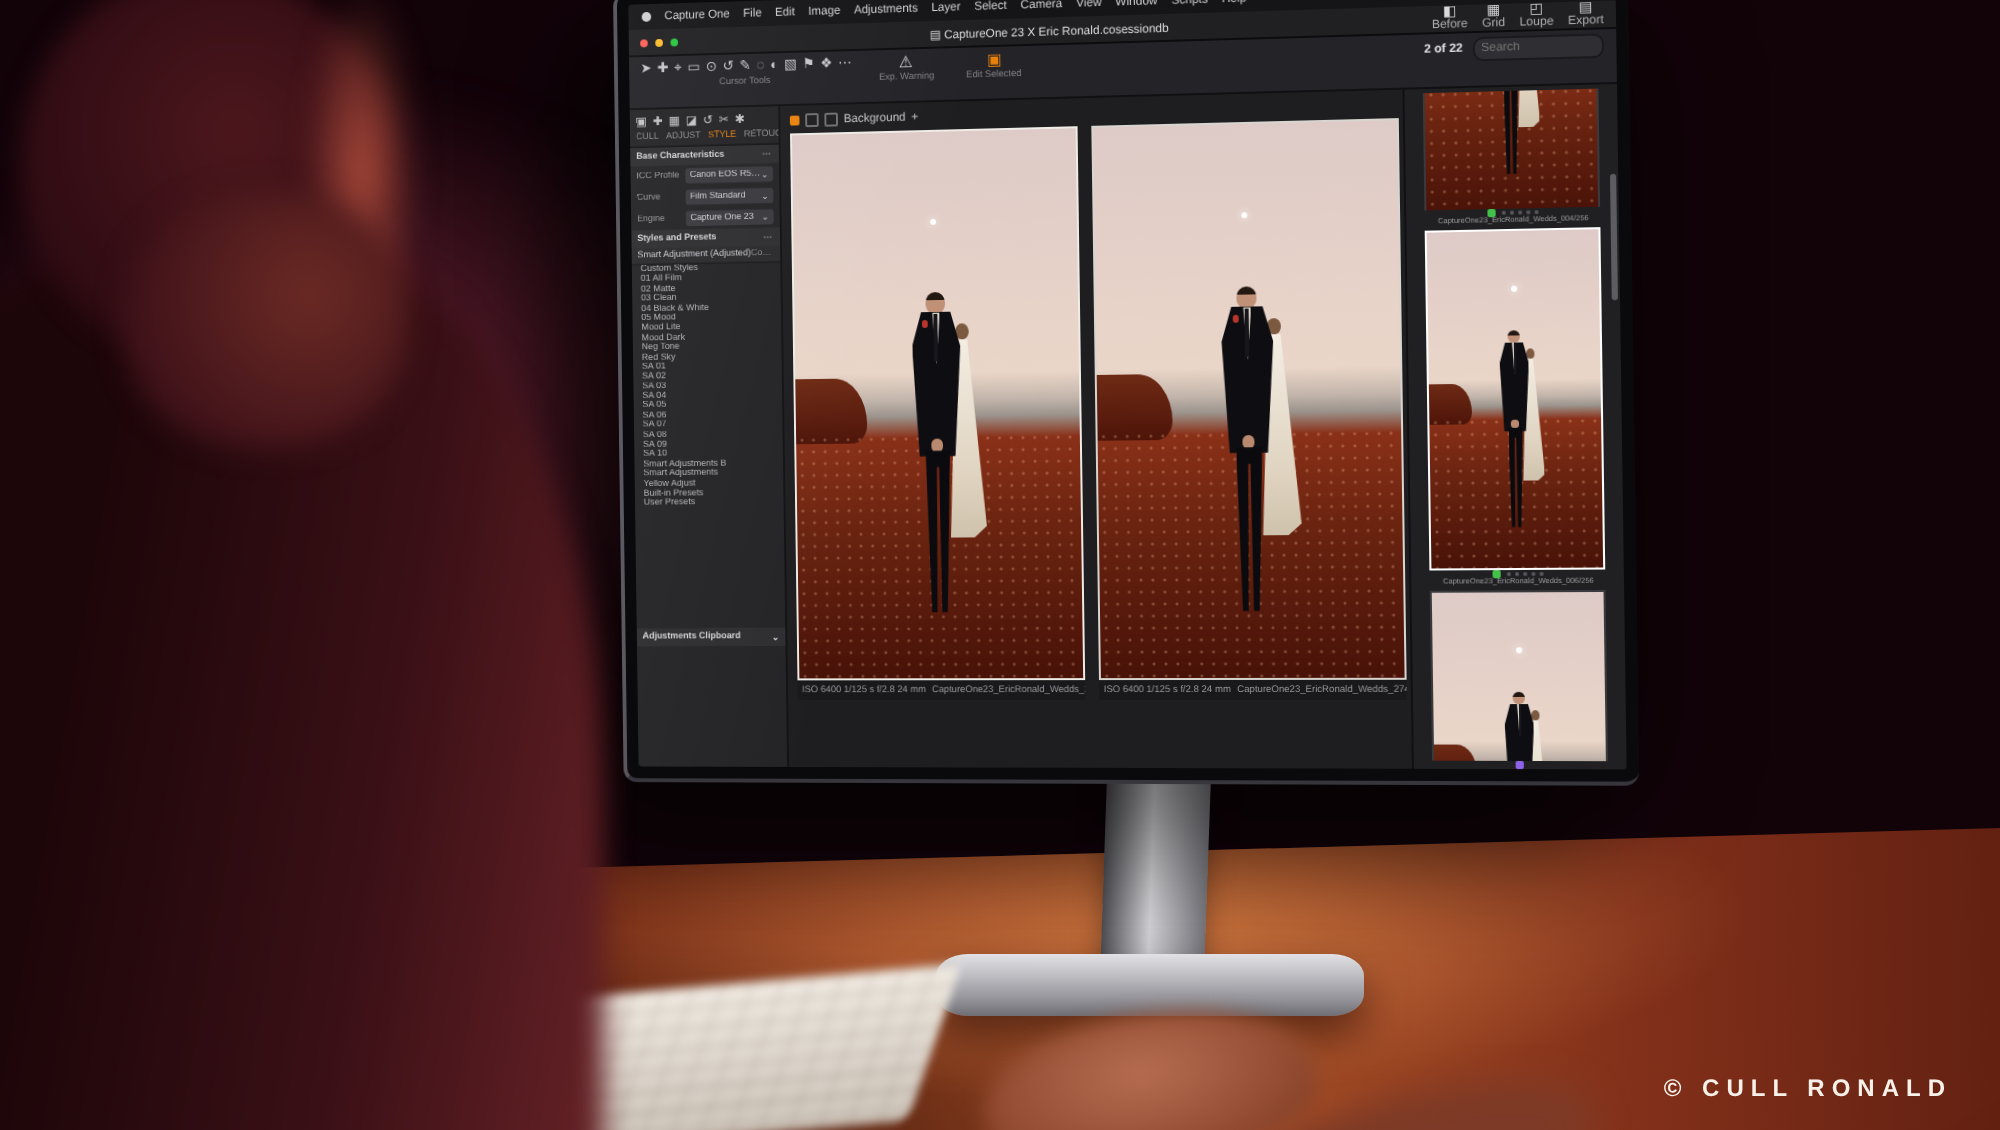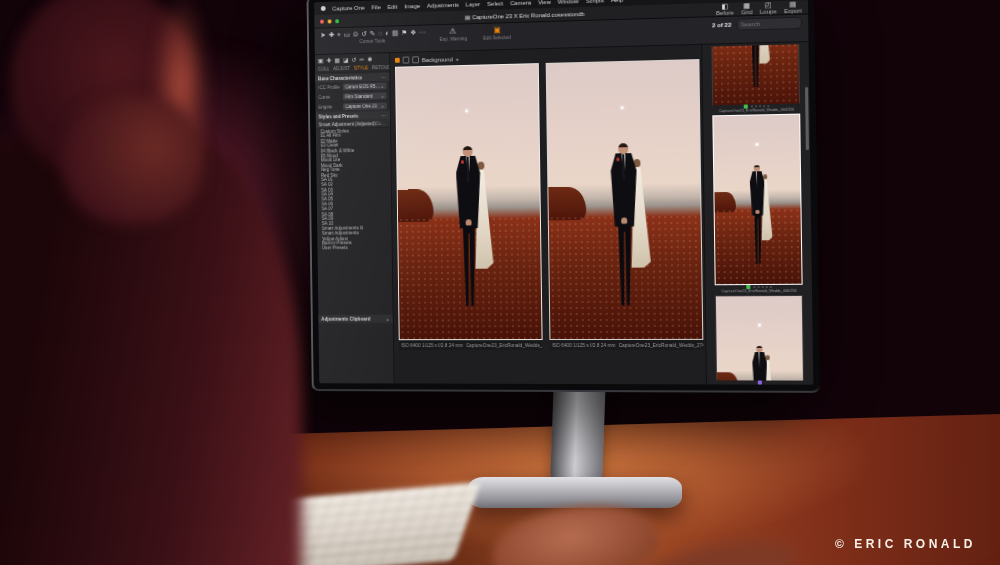--- a/index.html
+++ b/index.html
@@ -432,14 +432,14 @@
   </div>
 
   <div class="keyboard"></div>
   <div class="arm"></div>
   <div class="hand"></div>
   <div class="person-body"></div>
   <div class="person-head"></div>
   <div class="head-rim"></div>
   <div class="beard"></div>
   <div class="vignette"></div>
-  <div class="credit">© ERIC RONALD</div>
+  <div class="credit">© CULL RONALD</div>
 </div>
 
 </body></html>

